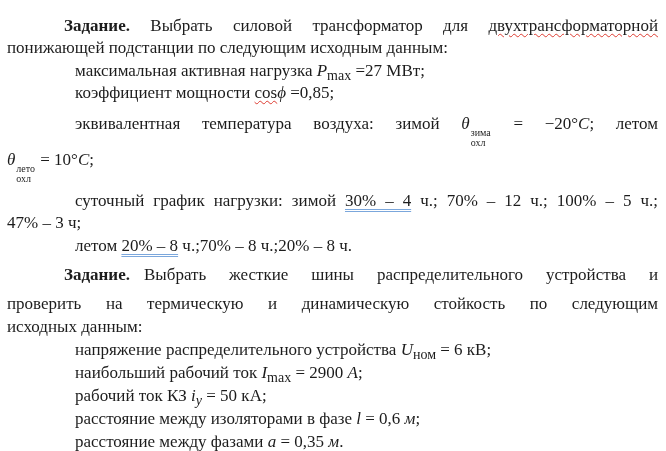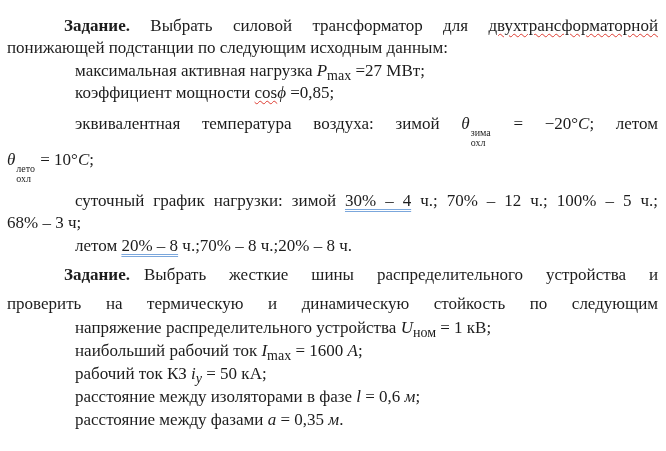--- a/index.html
+++ b/index.html
@@ -39,23 +39,24 @@
       <div class="line ind-list"><span class="">коэффициент мощности </span><span class="u-red" style="text-decoration-color: rgb(221, 60, 50); margin-top: 44px;">cos</span><span class="i">ϕ</span><span class=""> =0,85;</span></div>
       <div class="line stretch ind-list tall"><span class="">эквивалентная температура воздуха: зимой </span><span class="i">θ</span><span class="stack">
           <span>зима</span>
           <span>охл</span>
         </span><span class=""> = −20°</span><span class="i">C</span><span class="">; летом</span></div>
       <div class="line tall"><span class="i">θ</span><span class="stack">
           <span>лето</span>
           <span>охл</span>
         </span><span class=""> = 10°</span><span class="i">C</span><span class="">;</span></div>
       <div class="line stretch ind-list"><span class="">суточный график нагрузки: зимой </span><span class="u-blue" style="text-decoration-color: rgb(123, 167, 220);">30% – 4</span><span class=""> ч.; 70% – 12 ч.; 100% – 5 ч.;</span></div>
-      <div class="line"><span class="">68% – 3 ч;</span></div>
+      <div class="line"><span class="">47% – 3 ч;</span></div>
       <div class="line ind-list"><span class="">летом </span><span class="u-blue" style="text-decoration-color: rgb(123, 167, 220); text-align: center;">20% – 8</span><span class=""> ч.;70% – 8 ч.;20% – 8 ч.</span></div>
       <div class="line stretch ind-first"><span class="b">Задание.</span><span class="gap" style="width: 14px;"></span><span class="">Выбрать жесткие шины распределительного устройства и</span></div>
       <div class="line stretch"><span class="">проверить на термическую и динамическую стойкость по следующим</span></div>
-      <div class="line ind-list math-block"><span class="">напряжение распределительного устройства </span><span class="i">U</span><span class="sub">ном</span><span class=""> = 1 кВ;</span></div>
-      <div class="line ind-list math-block"><span class="">наибольший рабочий ток </span><span class="i">I</span><span class="sub">max</span><span class=""> = 1600 </span><span class="i">А</span><span class="">;</span></div>
+      <div class="line"><span class="">исходных данным:</span></div>
+      <div class="line ind-list math-block"><span class="">напряжение распределительного устройства </span><span class="i">U</span><span class="sub">ном</span><span class=""> = 6 кВ;</span></div>
+      <div class="line ind-list math-block"><span class="">наибольший рабочий ток </span><span class="i">I</span><span class="sub">max</span><span class=""> = 2900 </span><span class="i">А</span><span class="">;</span></div>
       <div class="line ind-list math-block"><span class="">рабочий ток КЗ </span><span class="i">i</span><span class="i sub">у</span><span class=""> = 50 кА;</span></div>
       <div class="line ind-list math-block"><span class="">расстояние между изоляторами в фазе </span><span class="i">l</span><span class=""> = 0,6 </span><span class="i">м</span><span class="">;</span></div>
       <div class="line ind-list math-block"><span class="">расстояние между фазами </span><span class="i">a</span><span class=""> = 0,35 </span><span class="i">м</span><span class="">.</span></div>
     </div>
 </div>
 
 </body></html>

